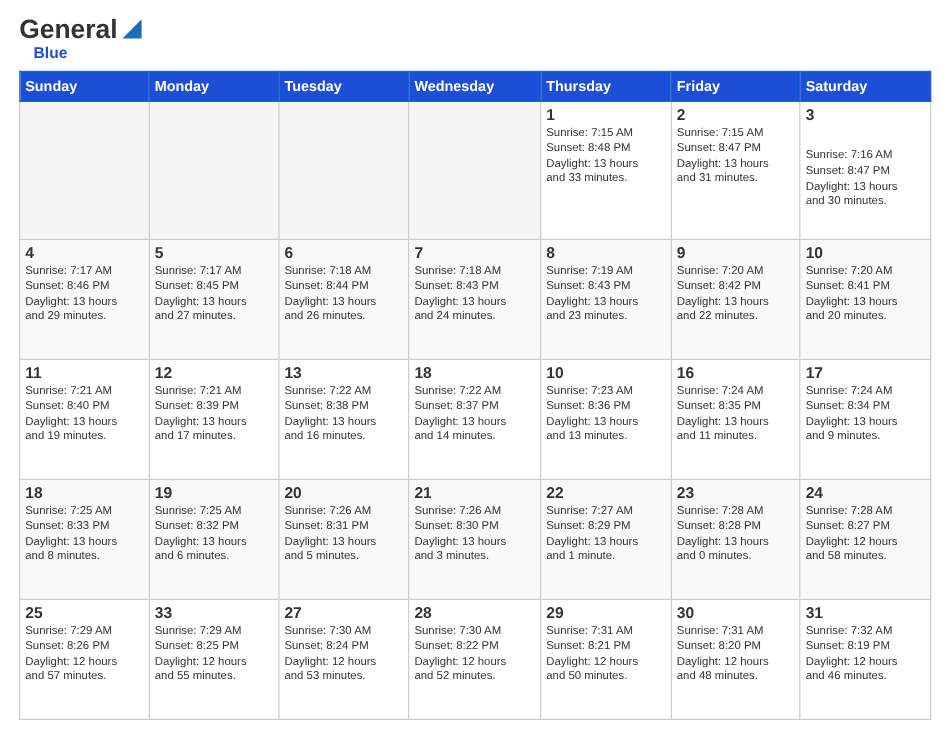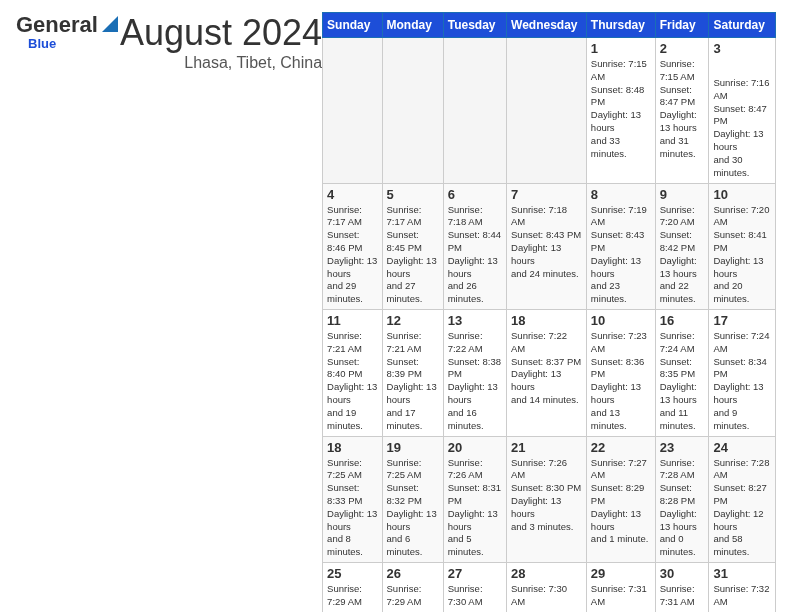--- a/index.html
+++ b/index.html
@@ -8,21 +8,21 @@
       background: #fff;
       width: 792px;
       height: 612px;
       overflow: hidden;
     }
     .page {
       width: 792px;
       height: 612px;
       padding: 12px 16px;
       display: flex;
-      flex-direction: row;
+      flex-direction: column;
     }
     .header {
       display: flex;
       justify-content: space-between;
       align-items: flex-start;
       margin-bottom: 8px;
     }
     .logo {
       display: flex;
       flex-direction: column;
@@ -101,24 +101,20 @@
   <div class="header">
     <div class="logo">
       <div class="logo-row">
         <span style="font-size:22px;font-weight:bold;color:#333;">General</span>
         <svg width="20" height="20" viewBox="0 0 20 20" style="margin-left:2px;margin-top:-2px;">
           <polygon points="2,18 18,2 18,18" fill="#1a6eb5"></polygon>
         </svg>
       </div>
       <span class="logo-sub">Blue</span>
     </div>
-    <div class="title-block">
-      <div class="month-year">August 2024</div>
-      <div class="location">Lhasa, Tibet, China</div>
-    </div>
   </div>
 
   <table class="calendar">
     <thead>
       <tr>
 
       <th>Sunday</th>
           <th>Monday</th>
           <th>Tuesday</th>
           <th>Wednesday</th>
@@ -310,21 +306,21 @@
         </tr>
         <tr>
           <td>
             <span class="day-num">25</span>
             <div class="day-info" style="white-space: pre-line;">Sunrise: 7:29 AM
 Sunset: 8:26 PM
 Daylight: 12 hours
 and 57 minutes.</div>
           </td>
           <td>
-            <span class="day-num">26</span>
+            <span class="day-num">33</span>
             <div class="day-info" style="white-space: pre-line;">Sunrise: 7:29 AM
 Sunset: 8:25 PM
 Daylight: 12 hours
 and 55 minutes.</div>
           </td>
           <td>
             <span class="day-num">27</span>
             <div class="day-info" style="white-space: pre-line;">Sunrise: 7:30 AM
 Sunset: 8:24 PM
 Daylight: 12 hours

